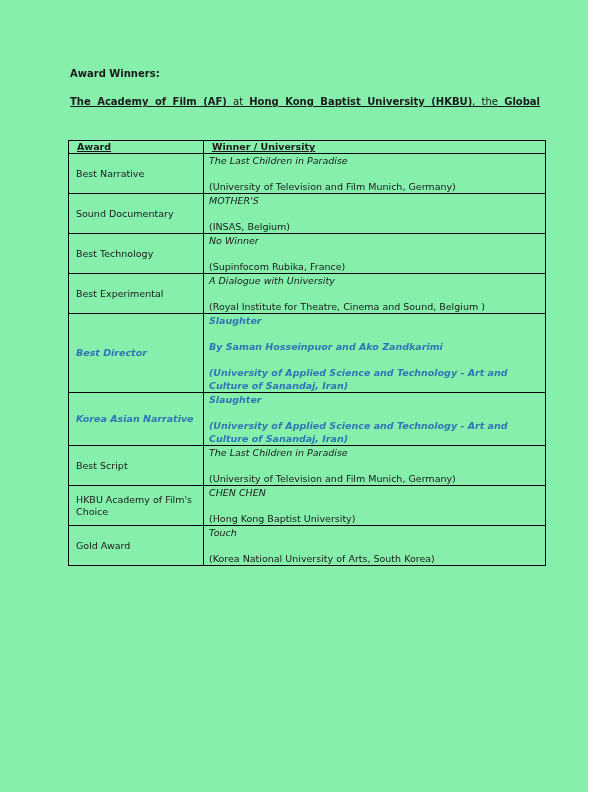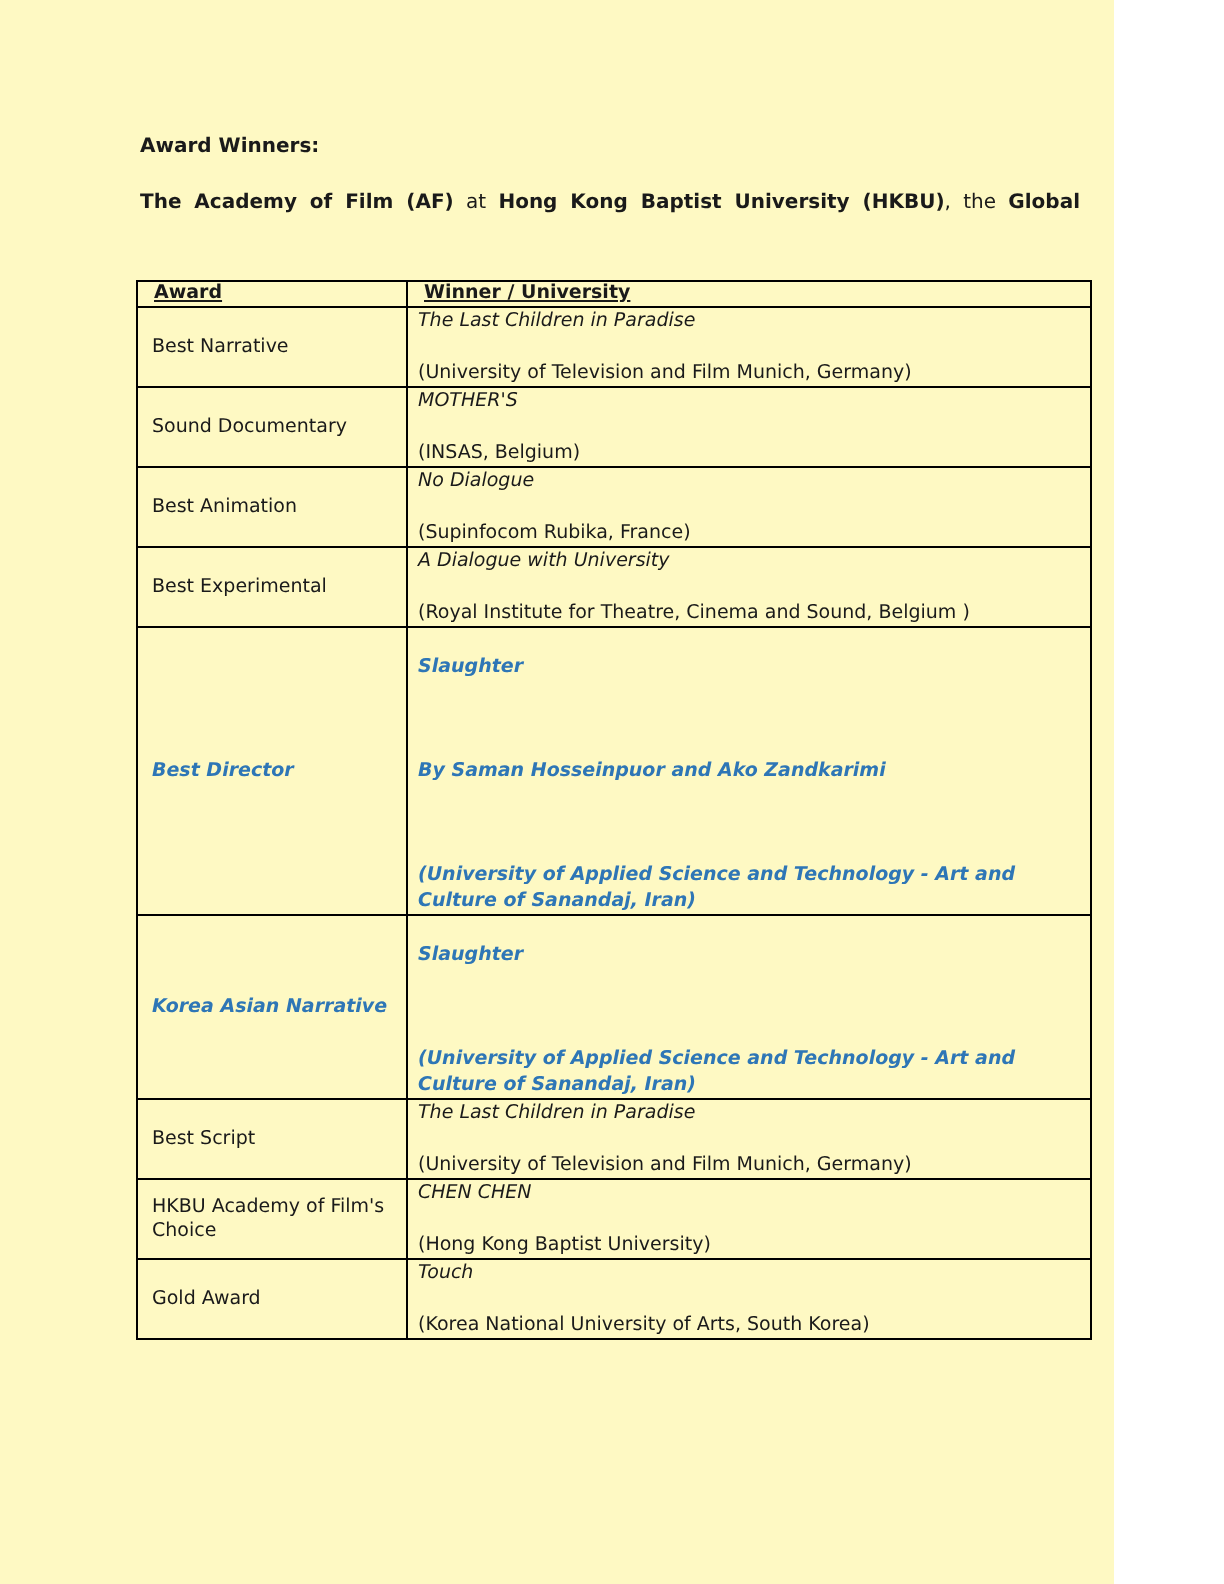--- a/index.html
+++ b/index.html
@@ -1,42 +1,41 @@
 <!DOCTYPE html>
 <html><head>
 <meta charset="utf-8">
 <style>
   html, body { margin: 0; padding: 0; background: #ffffff; }
   .page {
     position: relative;
-    width: 525px;
+    width: 588px;
     height: 792px;
-    background: #fef9c3;
+    background: #86efac;
     font-family: "DejaVu Sans", sans-serif;
     color: #1a1a1a;
     overflow: hidden;
-    padding-left: 32px;
   }
   .heading {
     position: absolute;
     left: 70px;
     top: 68px;
     font-size: 10px;
     font-weight: bold;
   }
   .intro {
     position: absolute;
     left: 70px;
     top: 95px;
     width: 470px;
     font-size: 10px;
     line-height: 14px;
     font-weight: normal;
   }
-  .intro .l1 { text-align: justify; text-align-last: justify; }
+  .intro .l1 { text-align: justify; text-align-last: justify; text-decoration: underline; }
   .intro .l2 { text-align: left; }
   .b { font-weight: bold; }
   table.awards {
     position: absolute;
     left: 68px;
     top: 140px;
     width: 478px;
     border-collapse: collapse;
     table-layout: fixed;
   }
@@ -62,21 +61,20 @@
     vertical-align: top;
     padding: 0 4px 0 5px;
   }
   .line { line-height: 13px; min-height: 13px; }
   .title { font-style: italic; }
   tr.hl td.award,
   tr.hl .line {
     color: #2e76b6;
     font-weight: bold;
     font-style: italic;
-    margin-top: 13px;
   }
 </style>
 </head>
 <body>
 
 <div class="page">
 
   <div class="heading">Award Winners:</div>
 
   <div class="intro">
@@ -111,23 +109,23 @@
     <tr>
       <td class="award">Sound Documentary</td>
       <td class="winner">
             <div class="line title">MOTHER'S</div>
             <div class="line gap"></div>
             <div class="line plain">(INSAS, Belgium)</div>
           </td>
     </tr>
 
     <tr>
-      <td class="award">Best Animation</td>
+      <td class="award">Best Technology</td>
       <td class="winner">
-            <div class="line title">No Dialogue</div>
+            <div class="line title">No Winner</div>
             <div class="line gap"></div>
             <div class="line plain">(Supinfocom Rubika, France)</div>
           </td>
     </tr>
 
     <tr>
       <td class="award">Best Experimental</td>
       <td class="winner">
             <div class="line title">A Dialogue with University</div>
             <div class="line gap"></div>

